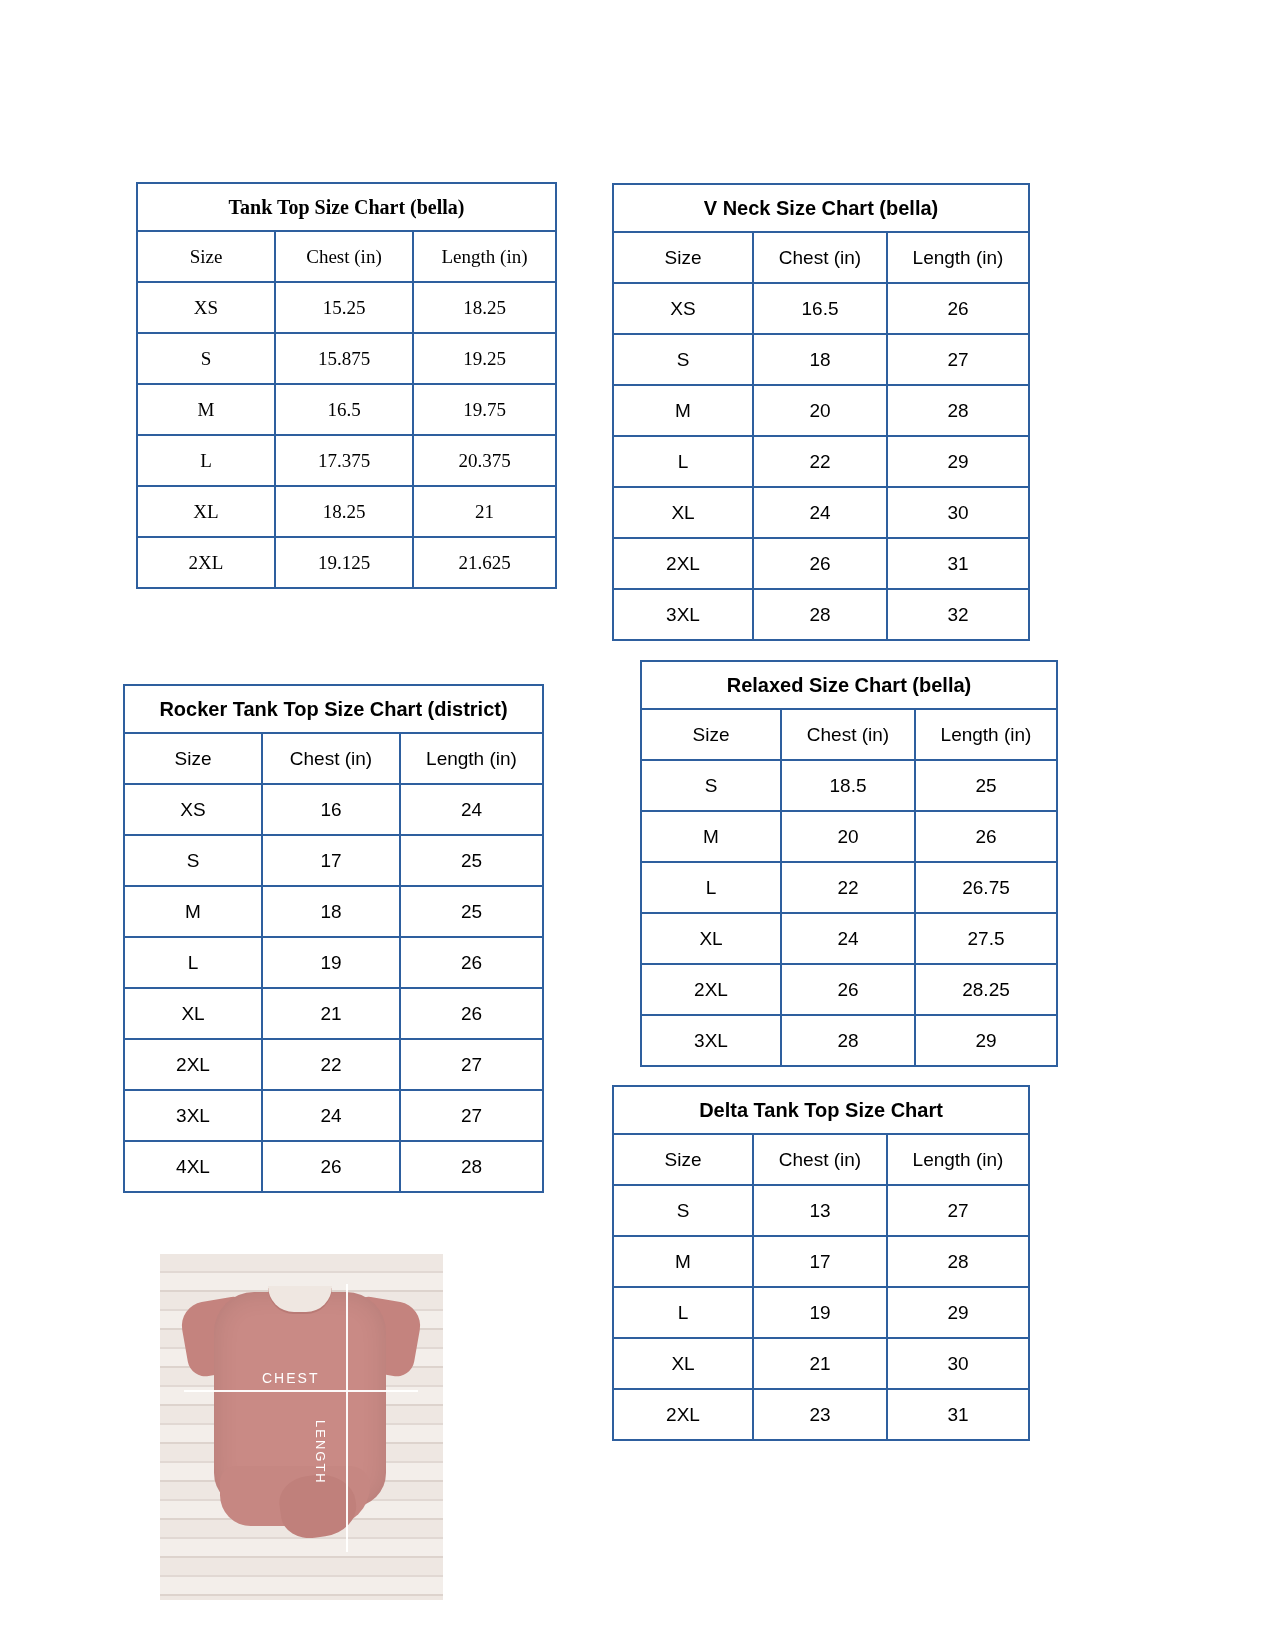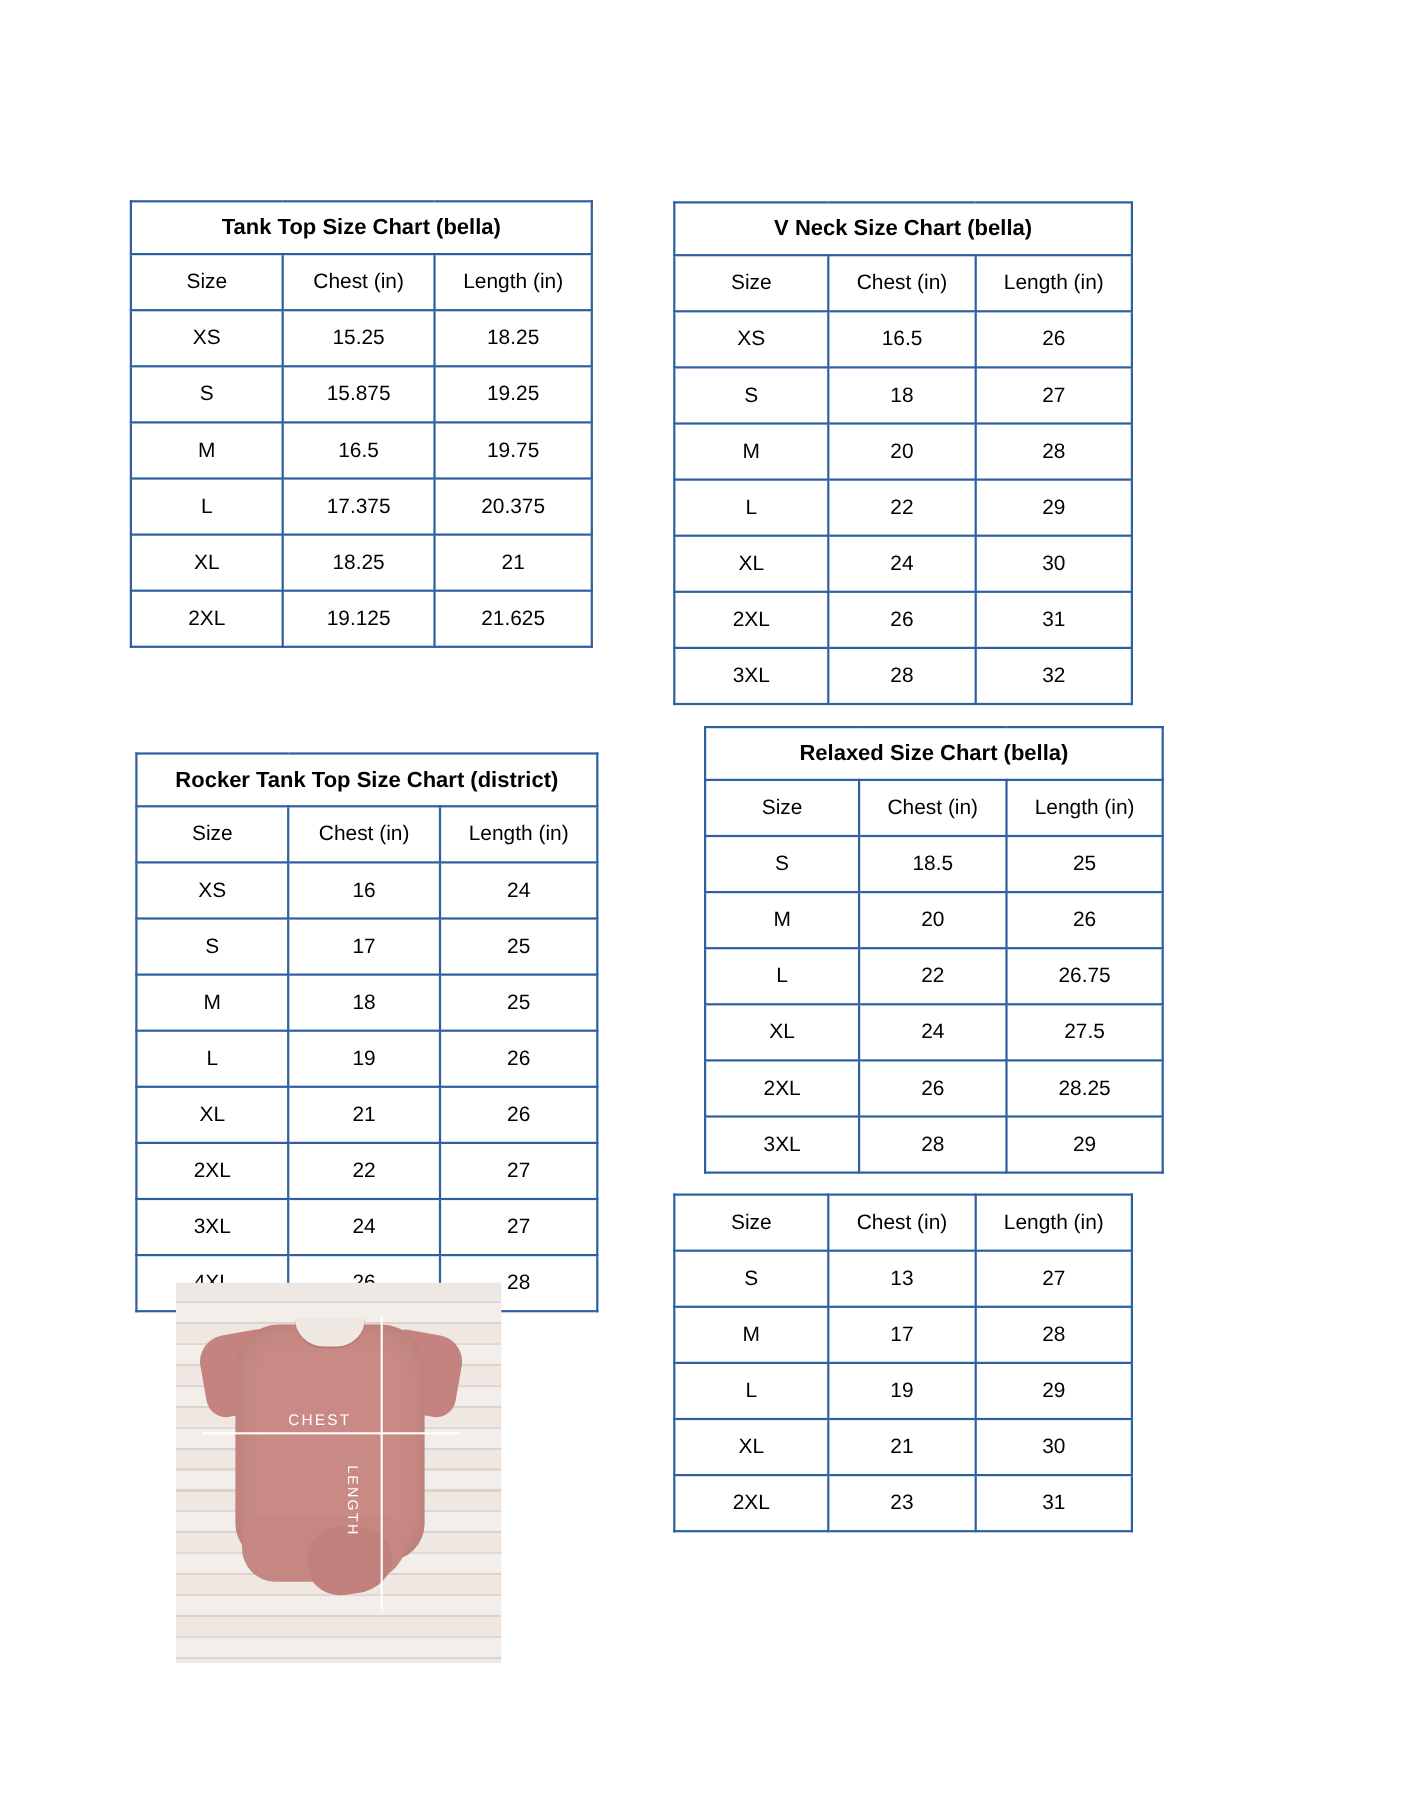--- a/index.html
+++ b/index.html
@@ -47,35 +47,34 @@
   
   .grp-left col.c-size   { width: 138px; }
   .grp-left col.c-chest  { width: 138px; }
   .grp-left col.c-length { width: 143px; }
   
   .grp-right col.c-size   { width: 140px; }
   .grp-right col.c-chest  { width: 134px; }
   .grp-right col.c-length { width: 142px; }
 
   
-  #block-tank      { left: 118px; top: 182px; }
+  #block-tank      { left: 136px; top: 182px; font-family: Liberation Serif, serif; }
   #block-vneck     { left: 612px; top: 183px; }
   #block-rocker    { left: 123px; top: 659px; margin-top: 25px; }
   #block-relaxed   { left: 612px; top: 660px; padding-left: 28px; }
   #block-delta     { left: 612px; top: 1085px; }
 
   
   .photo-wrap {
     position: absolute;
     left: 160px;
-    top: 1166px;
+    top: 1254px;
     width: 283px;
     height: 346px;
     overflow: hidden;
-    padding-left: 13px;
   }
   .photo {
     position: absolute;
     inset: 0;
     background:
       repeating-linear-gradient(
         180deg,
         #efe7e1 0px, #efe7e1 17px,
         #e2d8d2 17px, #e2d8d2 19px,
         #f4eeea 19px, #f4eeea 36px,
@@ -409,20 +408,23 @@
   </div>
 
   <div class="chart-block grp-right" id="block-delta">
     <table class="size-table">
       <colgroup>
           <col class="c-size">
           <col class="c-chest">
           <col class="c-length">
         </colgroup>
       <tbody>
+        <tr>
+          <td class="title-cell" colspan="3">Delta Tank Top Size Chart</td>
+        </tr>
         <tr>
           <td>Size</td>
           <td>Chest (in)</td>
           <td>Length (in)</td>
         </tr>
         <tr>
           <td>S</td>
           <td>13</td>
           <td>27</td>
         </tr>

